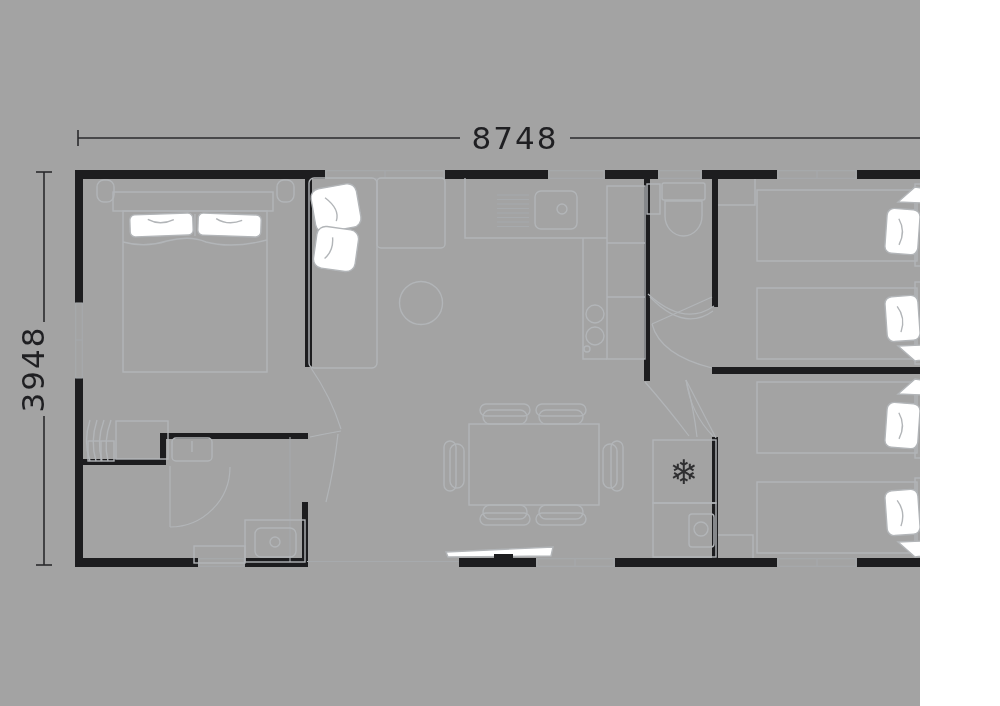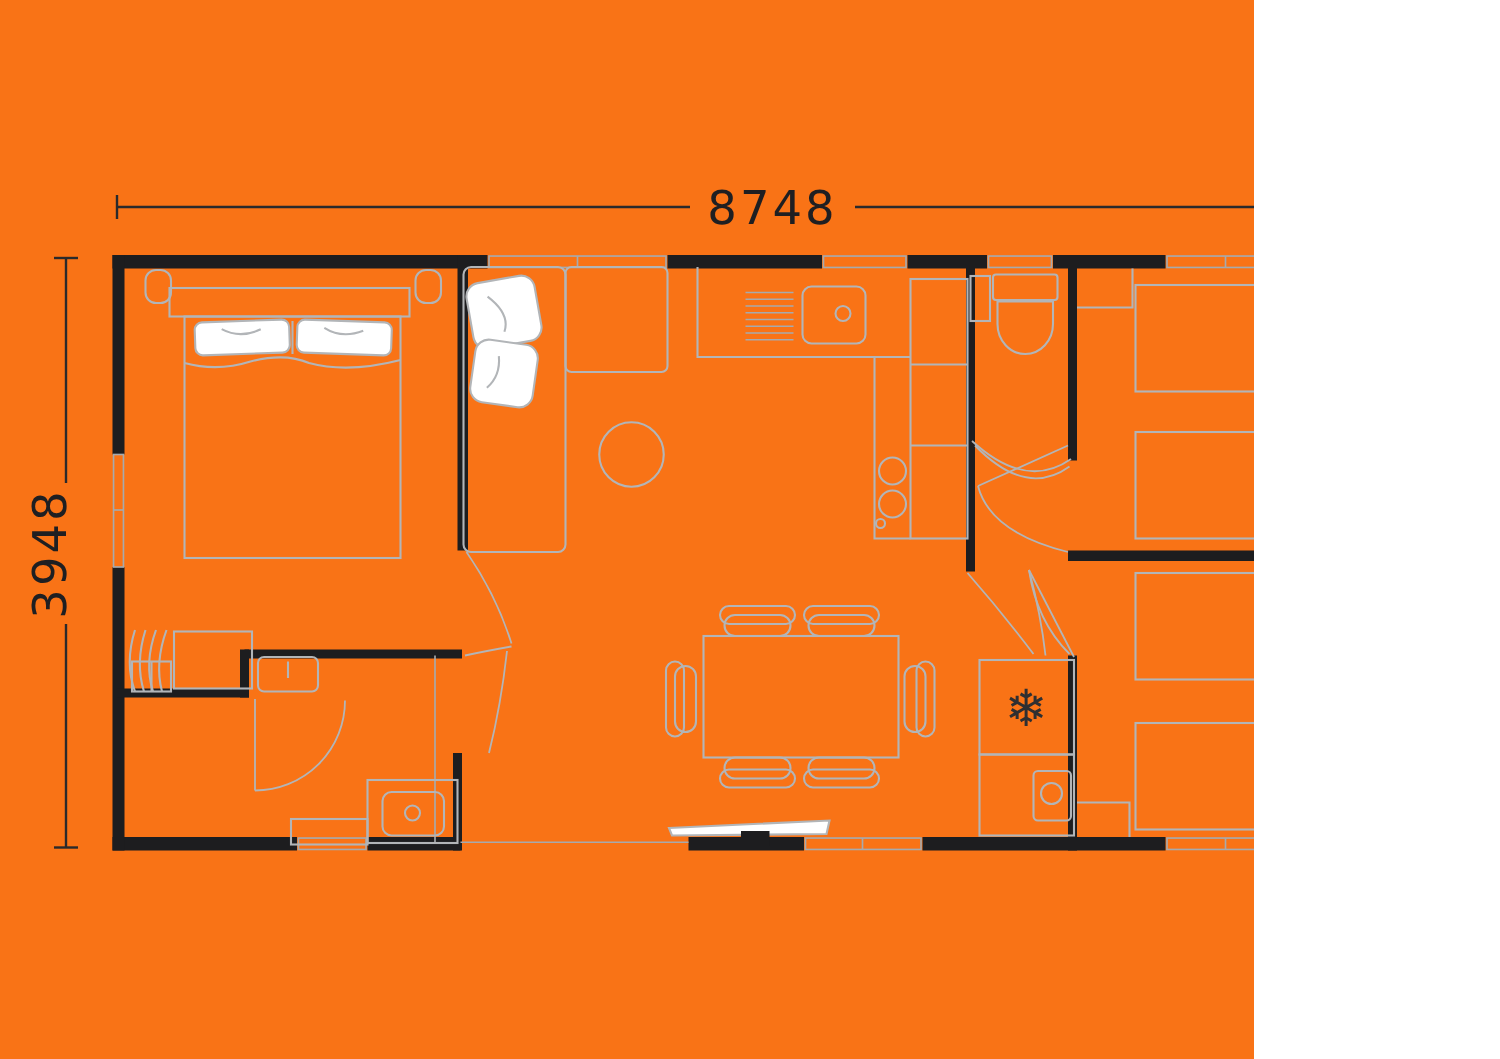--- a/index.html
+++ b/index.html
@@ -1,16 +1,16 @@
 <!DOCTYPE html>
 <html><head>
 <meta charset="utf-8">
 <style>
   html,body{margin:0;padding:0;background:#ffffff;}
-  .page{position:relative;width:836px;height:706px;background:#f97316;overflow:hidden;
+  .page{position:relative;width:920px;height:706px;background:#a3a3a3;overflow:hidden;
         font-family:"DejaVu Sans", sans-serif;}
   svg{display:block;}
   .dim-text{font-family:"DejaVu Sans", sans-serif;font-size:31px;fill:#1f1f22;letter-spacing:2px;}
   .wall{fill:#1d1d1f;stroke:none;}
   .furn{fill:none;stroke:#b2b5b8;stroke-width:1.4;}
   .furnw{fill:#ffffff;stroke:#b2b5b8;stroke-width:1.4;}
   .thin{fill:none;stroke:#a7aaad;stroke-width:1.1;}
   .door{fill:none;stroke:#b2b5b8;stroke-width:1.2;}
   .dim{stroke:#2a2a2c;stroke-width:1.6;fill:none;}
 </style>

